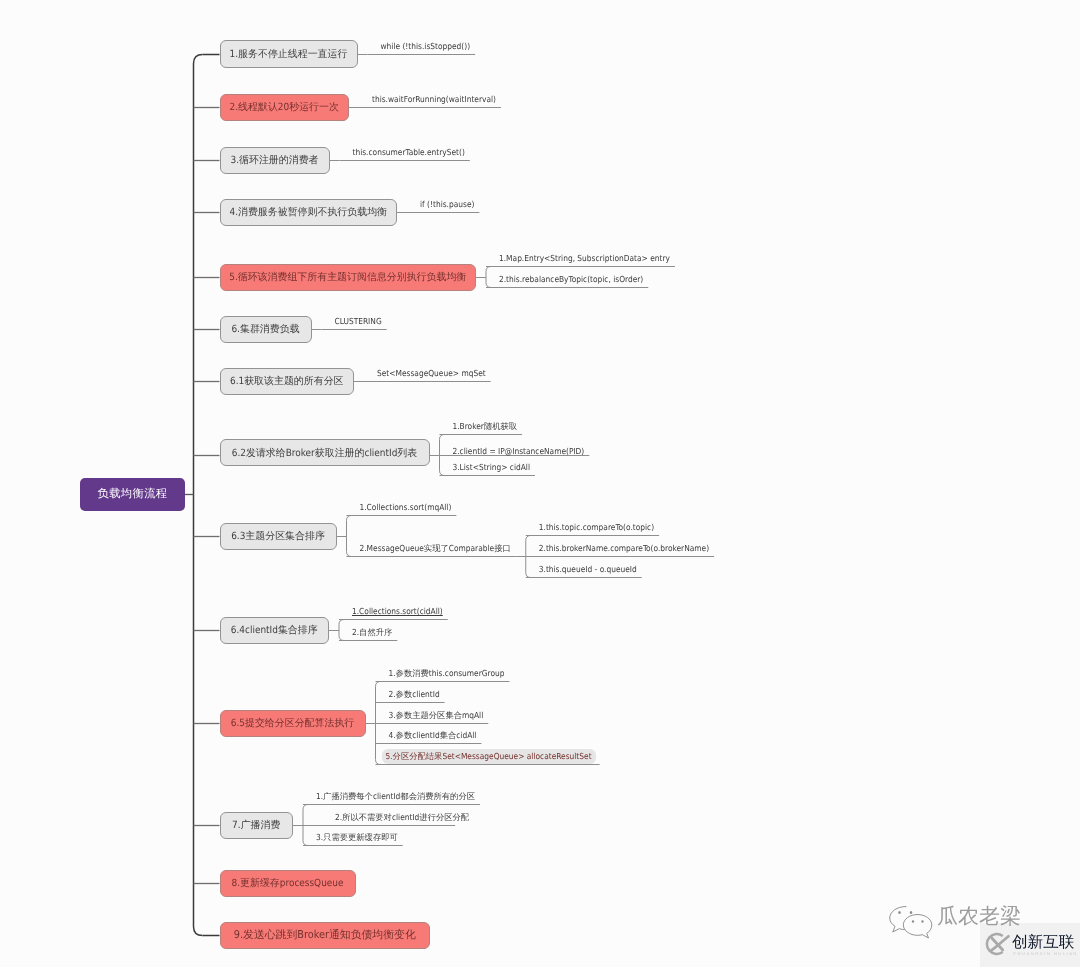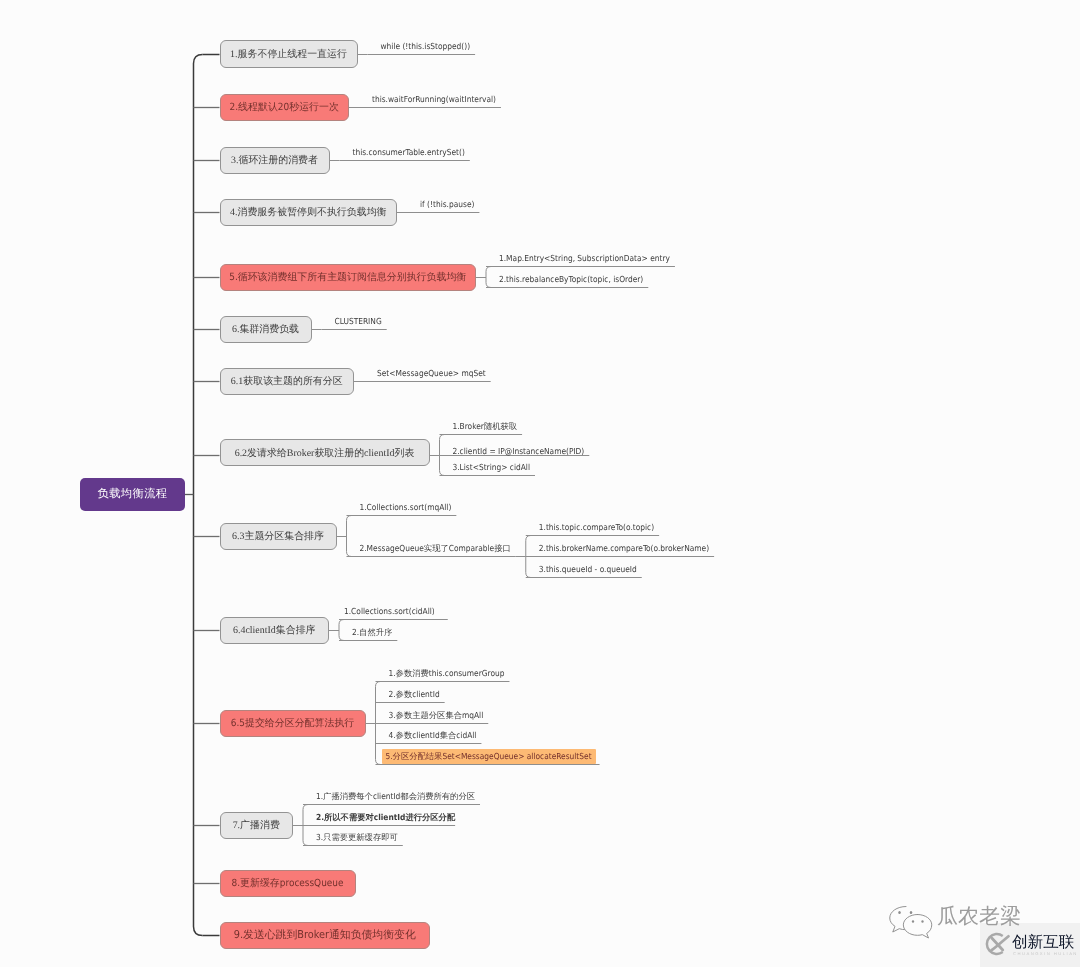--- a/index.html
+++ b/index.html
@@ -6,28 +6,28 @@
   html,body{margin:0;padding:0;}
   body{width:1080px;height:967px;background:#fcfcfc;overflow:hidden;position:relative;
        font-family:"Liberation Sans",sans-serif;-webkit-font-smoothing:antialiased;text-rendering:geometricPrecision;}
   #stage{position:absolute;left:0;top:0;width:1080px;height:967px;}
   #layer{position:absolute;left:0;top:0;width:1080px;height:967px;}
   svg#wires{position:absolute;left:0;top:0;width:1080px;height:967px;}
 
   .node{position:absolute;box-sizing:border-box;border-radius:6px;filter:saturate(1);
         display:flex;align-items:center;justify-content:center;white-space:nowrap;
         font-family:"DejaVu Sans",sans-serif;font-stretch:condensed;font-size:9.95px;}
-  .node.gray{background:#e7e7e7;border:1px solid #939393;color:#3d3d3d;font-family:Liberation Serif, serif;}
+  .node.gray{background:#e7e7e7;border:1px solid #939393;color:#3d3d3d;}
   .node.red{background:#f87a77;border:1px solid #b4837e;color:#73302c;}
   .node.root{background:#63398c;border:0;color:#ffffff;border-radius:5px;
              font-size:11.3px;letter-spacing:0.35px;}
 
   .leaf{position:absolute;white-space:nowrap;color:#3c3c3c;font-size:8.3px;filter:saturate(1);
         font-family:"DejaVu Sans",sans-serif;font-stretch:condensed;line-height:1;}
-  .leaf.redfill{background:#fdba74;color:#73302c;border-radius:1px;}
+  .leaf.redfill{background:#e5e5e5;color:#73302c;border-radius:6px;}
 
   #brandbox{position:absolute;left:980px;top:923px;width:100px;height:44px;background:#f1f1f1;}
   #wm{position:absolute;left:888px;top:901px;width:170px;height:36px;}
   #wm #wxicon{position:absolute;left:-2px;top:2px;}
   #wm .wmname{position:absolute;filter:saturate(1);left:49px;top:0px;font-size:21px;line-height:30px;color:#9d9d9d;
        letter-spacing:0px;font-family:"Liberation Serif",serif;white-space:nowrap;}
   #brand{position:absolute;left:982px;top:930px;width:96px;height:28px;}
   #brand #brandmark{position:absolute;left:0;top:0;}
   #brand .brandtext{position:absolute;filter:saturate(1);left:30px;top:5px;font-size:15.6px;line-height:16px;
        color:#0f172a;letter-spacing:0px;white-space:nowrap;}
@@ -123,31 +123,31 @@
       <div class="leaf" style="left: 452.5px; top: 422.2px;">1.Broker随机获取</div>
       <div class="leaf" style="left: 452.5px; top: 447px;">2.clientId = IP@InstanceName(PID)</div>
       <div class="leaf" style="left: 452.5px; top: 463.2px;">3.List&lt;String&gt; cidAll</div>
       <div class="node gray" style="left: 219.5px; top: 522.5px; width: 117px; height: 27px;">6.3主题分区集合排序</div>
       <div class="leaf" style="left: 359.5px; top: 503.2px;">1.Collections.sort(mqAll)</div>
       <div class="leaf" style="left: 359.5px; top: 544.2px;">2.MessageQueue实现了Comparable接口</div>
       <div class="leaf" style="left: 538.766px; top: 523.2px;">1.this.topic.compareTo(o.topic)</div>
       <div class="leaf" style="left: 538.766px; top: 544.2px;">2.this.brokerName.compareTo(o.brokerName)</div>
       <div class="leaf" style="left: 538.766px; top: 565.2px;">3.this.queueId - o.queueId</div>
       <div class="node gray" style="left: 219.5px; top: 616.5px; width: 109.5px; height: 27px;">6.4clientId集合排序</div>
-      <div class="leaf" style="left: 344px; top: 607.2px;">1.Collections.sort(cidAll)</div>
+      <div class="leaf" style="left: 352px; top: 607.2px; text-decoration: underline;">1.Collections.sort(cidAll)</div>
       <div class="leaf" style="left: 352px; top: 628.2px;">2.自然升序</div>
       <div class="node red" style="left: 219.5px; top: 709.5px; width: 146px; height: 27px;">6.5提交给分区分配算法执行</div>
       <div class="leaf" style="left: 388.5px; top: 669.2px;">1.参数消费this.consumerGroup</div>
       <div class="leaf" style="left: 388.5px; top: 690.2px;">2.参数clientId</div>
       <div class="leaf" style="left: 388.5px; top: 711.2px;">3.参数主题分区集合mqAll</div>
       <div class="leaf" style="left: 388.5px; top: 731.2px;">4.参数clientId集合cidAll</div>
       <div class="leaf redfill" style="left: 381.5px; top: 748.8px; padding: 3.4px 4px;">5.分区分配结果Set&lt;MessageQueue&gt; allocateResultSet</div>
       <div class="node gray" style="left: 219.5px; top: 811.5px; width: 73.5px; height: 27px;">7.广播消费</div>
       <div class="leaf" style="left: 316px; top: 792.2px;">1.广播消费每个clientId都会消费所有的分区</div>
-      <div class="leaf" style="left: 316px; top: 813.2px; font-weight: bold;">2.所以不需要对clientId进行分区分配</div>
+      <div class="leaf" style="left: 335px; top: 813.2px;">2.所以不需要对clientId进行分区分配</div>
       <div class="leaf" style="left: 316px; top: 833.2px;">3.只需要更新缓存即可</div>
       <div class="node red" style="left: 219.5px; top: 869.5px; width: 136px; height: 27px;">8.更新缓存processQueue</div>
       <div class="node red" style="font-size: 10.85px; left: 219.5px; top: 921.5px; width: 210.5px; height: 27px;">9.发送心跳到Broker通知负债均衡变化</div>
     </div>
 
   <div id="brandbox"></div>
 
   <div id="wm">
     <svg id="wxicon" width="50" height="40" viewBox="0 0 100 80">
       <path d="M40 7C22 7 7.5 17.3 7.5 30c0 6.7 4.1 12.7 10.5 16.7L13.5 58l13-6.6c3.9 1.3 8.3 2.0 12.8 2.0" fill="#fcfcfc" stroke="#8d8d8d" stroke-width="1.9" stroke-linecap="round" stroke-linejoin="round"></path>

